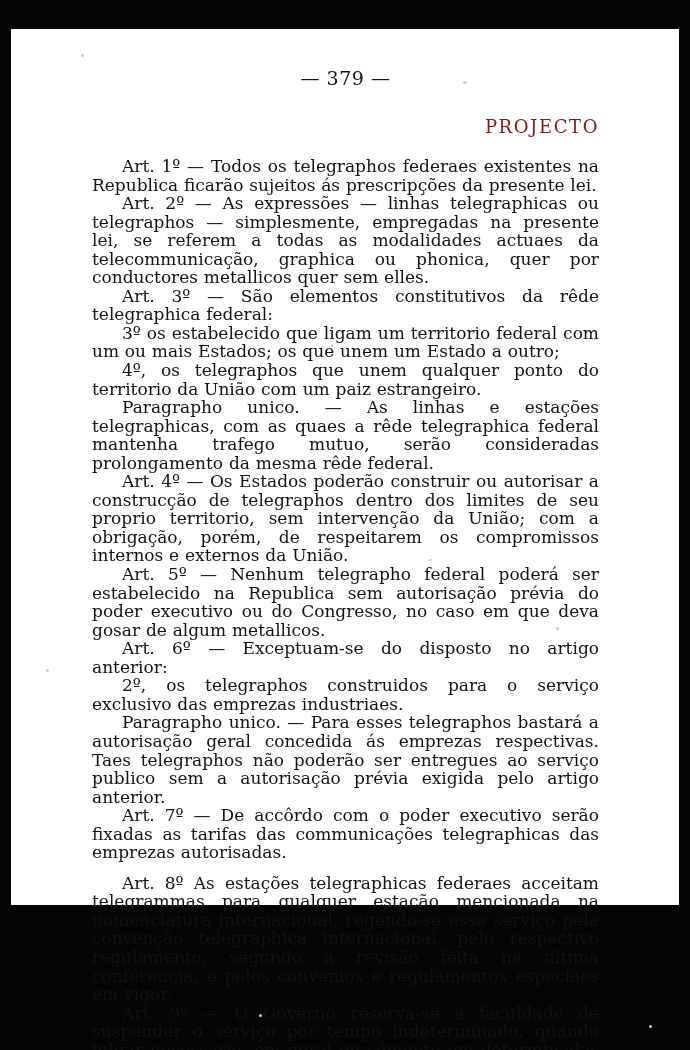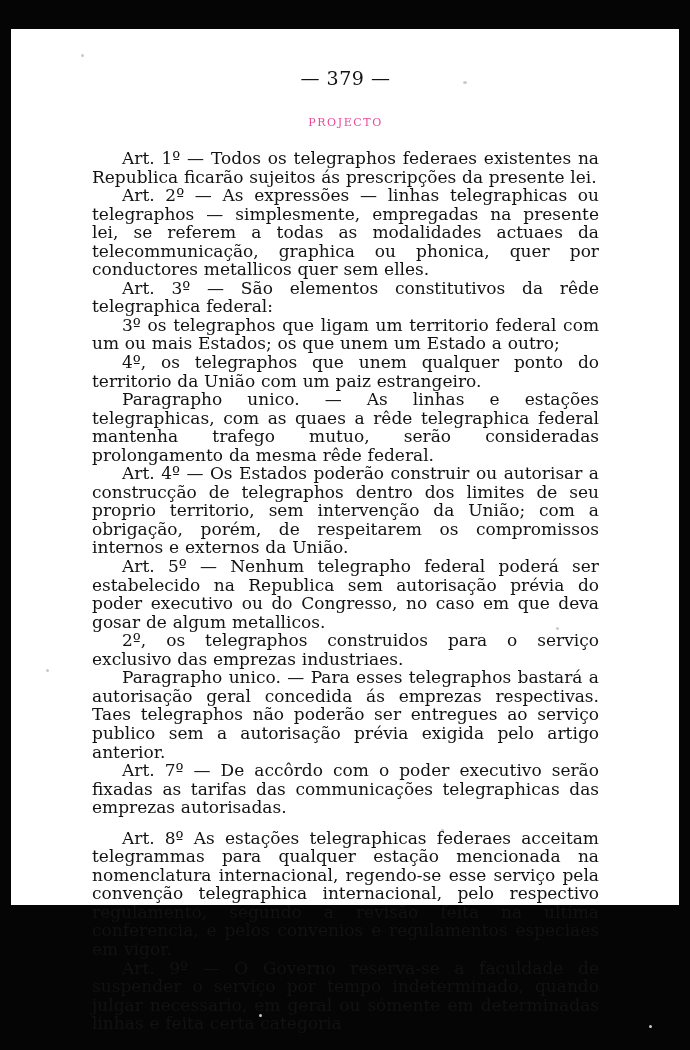--- a/index.html
+++ b/index.html
@@ -37,24 +37,24 @@
   }
   .folio {
     text-align: center;
     font-size: 19px;
     letter-spacing: 0.5px;
     color: #131313;
     margin-top: 38px;
     font-family: "DejaVu Serif", serif;
   }
   .doc-title {
-    text-align: center;
-    font-size: 11px;
+    text-align: right;
+    font-size: 18px;
     letter-spacing: 1.6px;
-    color: #ec4899;
+    color: #7f1d1d;
     margin-top: 27px;
     font-family: "DejaVu Serif", serif;
   }
   .body-text {
     margin-top: 20px;
     font-size: 17px;
     line-height: 18.55px;
     color: #121212;
     text-align: justify;
     text-justify: inter-word;
@@ -98,25 +98,26 @@
     <div class="page-inner">
 
       <div class="folio">— 379 —</div>
 
       <div class="doc-title">PROJECTO</div>
 
       <div class="body-text" id="body-text">
           <p>Art. 1º — Todos os telegraphos federaes existentes na Republica ficarão sujeitos ás prescripções da presente lei.</p>
           <p>Art. 2º — As expressões — linhas telegraphicas ou telegraphos — simplesmente, empregadas na presente lei, se referem a todas as modalidades actuaes da telecommunicação, graphica ou phonica, quer por conductores metallicos quer sem elles.</p>
           <p>Art. 3º — São elementos constitutivos da rêde telegraphica federal:</p>
-          <p>3º os telegraphos que ligam um territorio federal com um ou mais Estados; os que unem um Estado a outro;</p>
+          <p>3º os estabelecido que ligam um territorio federal com um ou mais Estados; os que unem um Estado a outro;</p>
           <p>4º, os telegraphos que unem qualquer ponto do territorio da União com um paiz estrangeiro.</p>
           <p>Paragrapho unico. — As linhas e estações telegraphicas, com as quaes a rêde telegraphica federal mantenha trafego mutuo, serão consideradas prolongamento da mesma rêde federal.</p>
           <p>Art. 4º — Os Estados poderão construir ou autorisar a construcção de telegraphos dentro dos limites de seu proprio territorio, sem intervenção da União; com a obrigação, porém, de respeitarem os compromissos internos e externos da União.</p>
           <p>Art. 5º — Nenhum telegrapho federal poderá ser estabelecido na Republica sem autorisação prévia do poder executivo ou do Congresso, no caso em que deva gosar de algum metallicos.</p>
+          <p>Art. 6º — Exceptuam-se do disposto no artigo anterior:</p>
           <p>2º, os telegraphos construidos para o serviço exclusivo das emprezas industriaes.</p>
           <p>Paragrapho unico. — Para esses telegraphos bastará a autorisação geral concedida ás emprezas respectivas. Taes telegraphos não poderão ser entregues ao serviço publico sem a autorisação prévia exigida pelo artigo anterior.</p>
           <p>Art. 7º — De accôrdo com o poder executivo serão fixadas as tarifas das communicações telegraphicas das emprezas autorisadas.</p>
           <p class="spaced-before">Art. 8º As estações telegraphicas federaes acceitam telegrammas para qualquer estação mencionada na nomenclatura internacional, regendo-se esse serviço pela convenção telegraphica internacional, pelo respectivo regulamento, segundo a revisão feita na ultima conferencia, e pelos convenios e regulamentos especiaes em vigor.</p>
           <p>Art. 9º — O Governo reserva-se a faculdade de suspender o serviço por tempo indeterminado, quando julgar necessario, em geral ou sómente em determinadas linhas e feita certa categoria</p>
         </div>
 
     </div>
   </div>
 </div>

